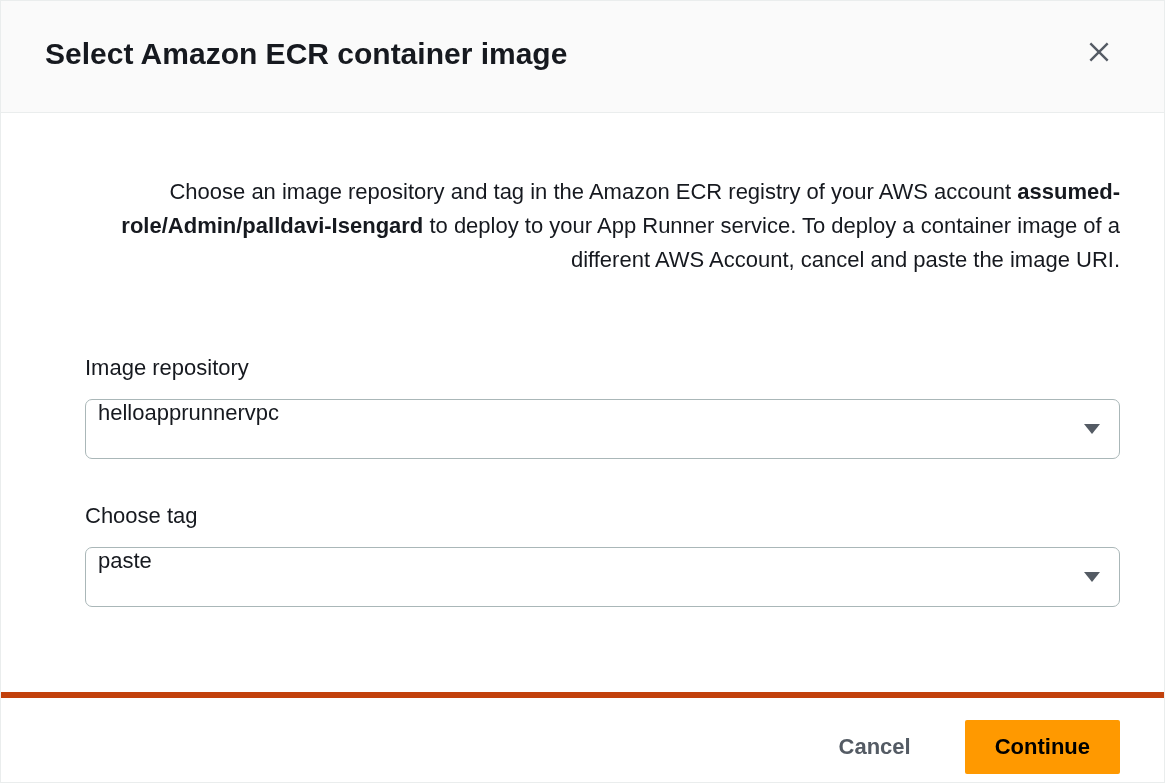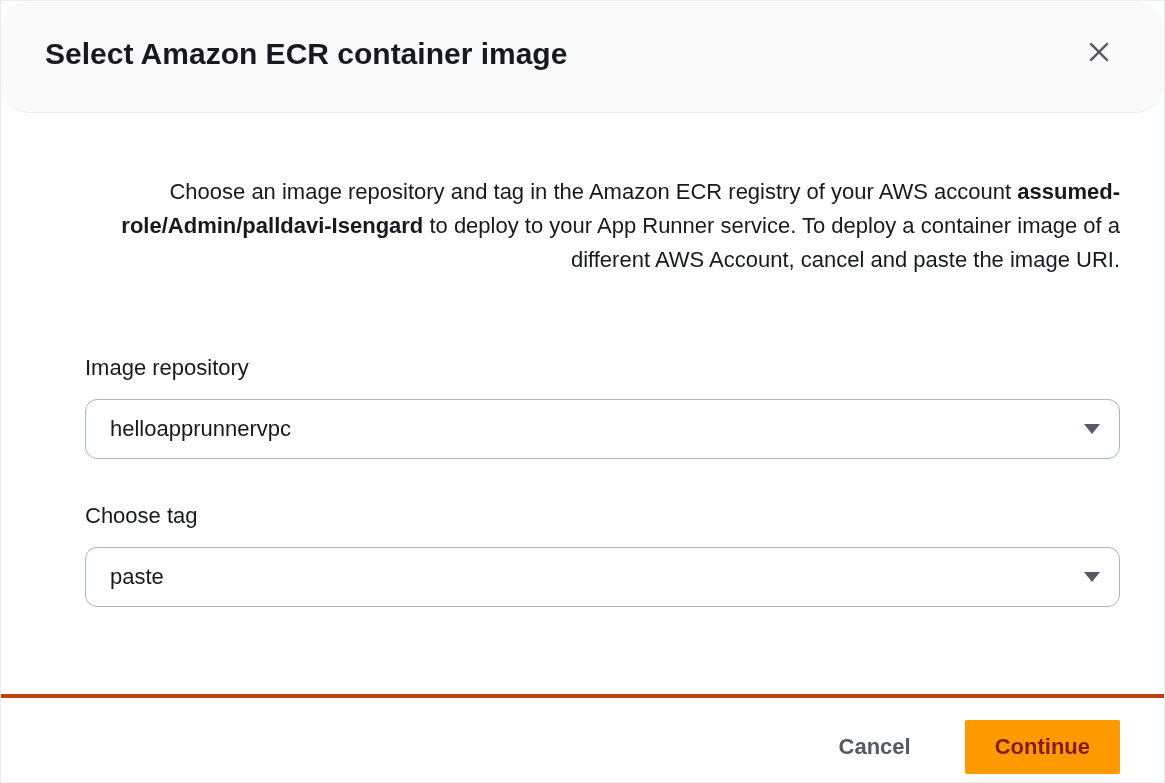--- a/index.html
+++ b/index.html
@@ -22,21 +22,20 @@
       flex-direction: column;
       border: 1px solid #eaeded;
     }
     .modal-header {
       display: flex;
       align-items: center;
       justify-content: space-between;
       padding: 30px 44px 36px 44px;
       background: #fafafa;
       border-bottom: 1px solid #eaeded;
-      border-radius: 29px;
     }
     .modal-title {
       font-size: 30px;
       font-weight: 700;
       color: #16191f;
       line-height: 1.2;
     }
     .close-btn {
       background: none;
       border: none;
@@ -77,68 +76,67 @@
       margin-bottom: 18px;
       font-weight: 400;
     }
     .select-wrapper {
       position: relative;
       width: 100%;
     }
     .select-field {
       width: 100%;
       height: 60px;
-      padding: 0 50px 0 24px;
+      padding: 0 50px 0 12px;
       font-size: 22px;
       color: #16191f;
       background: #ffffff;
       border: 1px solid #aab7b8;
-      border-radius: 12px;
+      border-radius: 7px;
       cursor: pointer;
       display: flex;
-      align-items: center;
       justify-content: space-between;
     }
     .select-caret {
       position: absolute;
       right: 20px;
       top: 50%;
       transform: translateY(-50%);
       pointer-events: none;
       color: #545b64;
     }
     .select-caret svg {
       width: 16px;
       height: 12px;
     }
     .modal-footer {
       display: flex;
       justify-content: flex-end;
       align-items: center;
       gap: 24px;
       padding: 22px 44px 8px 44px;
-      border-top: 4px solid #c2410c;
+      border-top: 6px solid #c2410c;
       background: #ffffff;
     }
     .btn {
       font-size: 22px;
       font-weight: 700;
       padding: 14px 30px;
       border-radius: 2px;
       cursor: pointer;
       border: none;
       line-height: 1.2;
     }
     .btn-cancel {
       background: transparent;
       color: #545b64;
     }
     .btn-continue {
       background: #ff9900;
-      color: #7f1d1d;
+      color: #000000;
       text-align: right;
     }
   </style>
 </head>
 <body>
 
 <div class="modal">
 
   <div class="modal-header">
     <h1 class="modal-title">Select Amazon ECR container image</h1>

